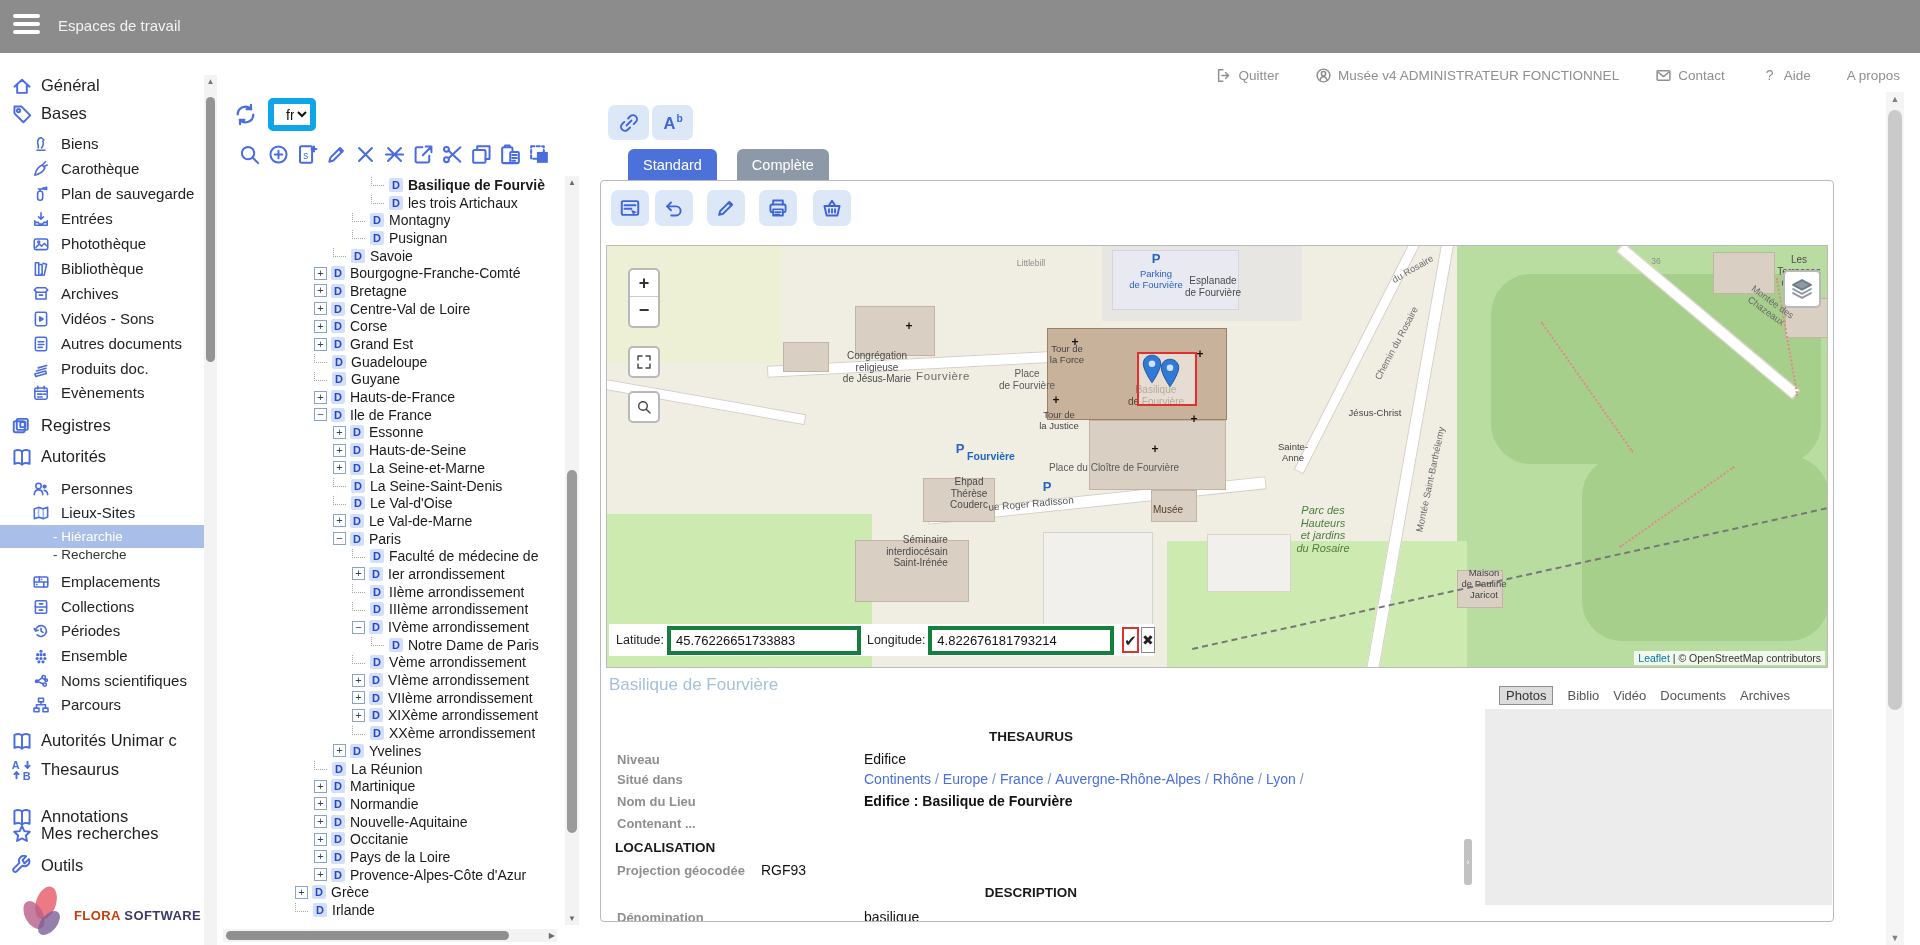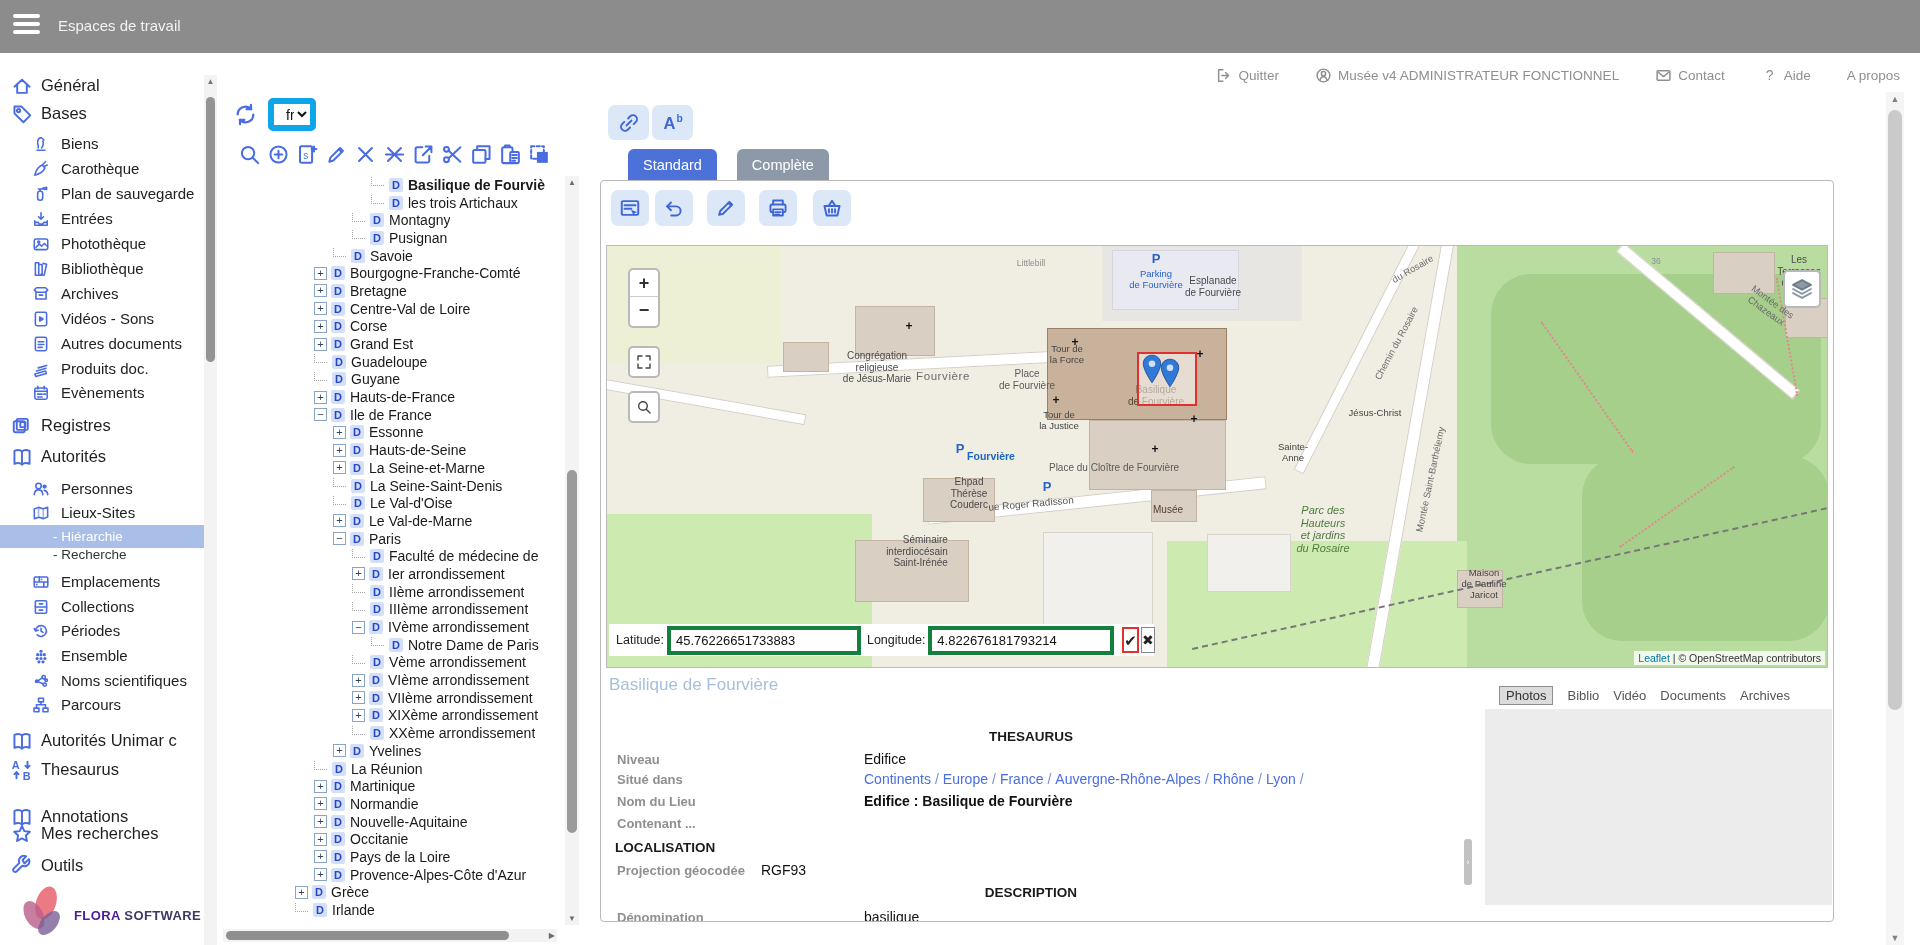--- a/index.html
+++ b/index.html
@@ -32,21 +32,21 @@
   .s-l1 .ic{left:32px;width:18px;height:18px;}
   .s-l1 .lbl{position:absolute;left:61px;font-size:15px;color:#222;}
   .s-l2 .lbl{position:absolute;left:53px;font-size:13.5px;color:#333;}
   .s-sel{background:#a9bfe8;}
   .s-sel .lbl{color:#fff;}
   #side-scroll{position:absolute;left:204px;top:75px;width:13px;bottom:0;background:#f3f3f3;}
   #side-scroll .arr{position:absolute;top:2px;left:0;width:13px;text-align:center;font-size:8px;color:#777;}
   #side-thumb{position:absolute;left:2px;top:22px;width:9px;height:265px;background:#949494;border-radius:5px;}
   #logo{position:absolute;left:16px;bottom:4px;width:188px;height:56px;}
   #logo-text{position:absolute;left:58px;bottom:18px;font-size:13px;font-weight:bold;letter-spacing:.4px;}
-  #logo-text .p1{color:#4c1d95;} #logo-text .p2{color:#3d3a66;}
+  #logo-text .p1{color:#c2410c;} #logo-text .p2{color:#3d3a66;}
 
   
   #treepanel{position:absolute;left:217px;top:53px;width:362px;bottom:0;background:#fff;}
   #refresh-btn{position:absolute;left:16px;top:49px;width:25px;height:25px;cursor:pointer;}
   #lang-select{position:absolute;left:51px;top:45px;width:48px;height:33px;border:6px solid #0ea5e9;
                border-radius:5px;font-size:14px;color:#111;background:#fff;padding-left:8px;}
   #tree-toolbar{position:absolute;left:21px;top:90px;display:flex;gap:6px;}
   #tree-toolbar .tb{width:23px;height:23px;cursor:pointer;}
   #tree-list{position:absolute;left:0;top:123px;right:16px;bottom:20px;overflow:hidden;}
   .tree-row{height:17.7px;display:flex;align-items:center;white-space:nowrap;font-size:14px;color:#1a1a1a;overflow:hidden;}

